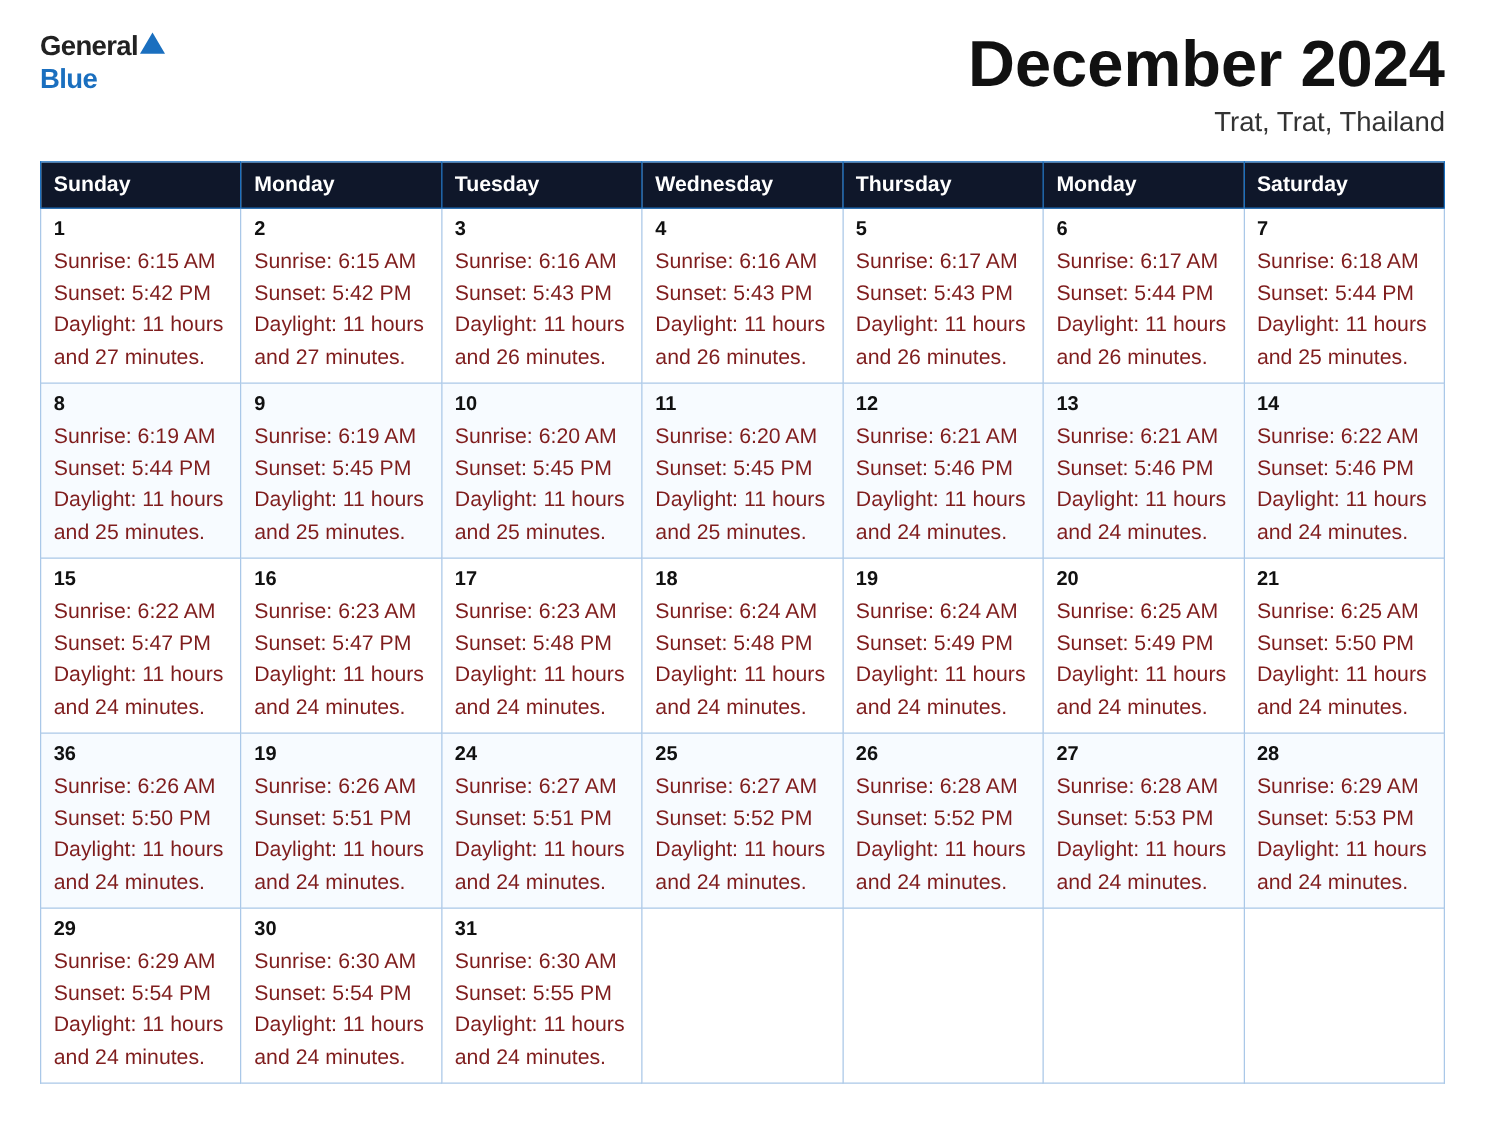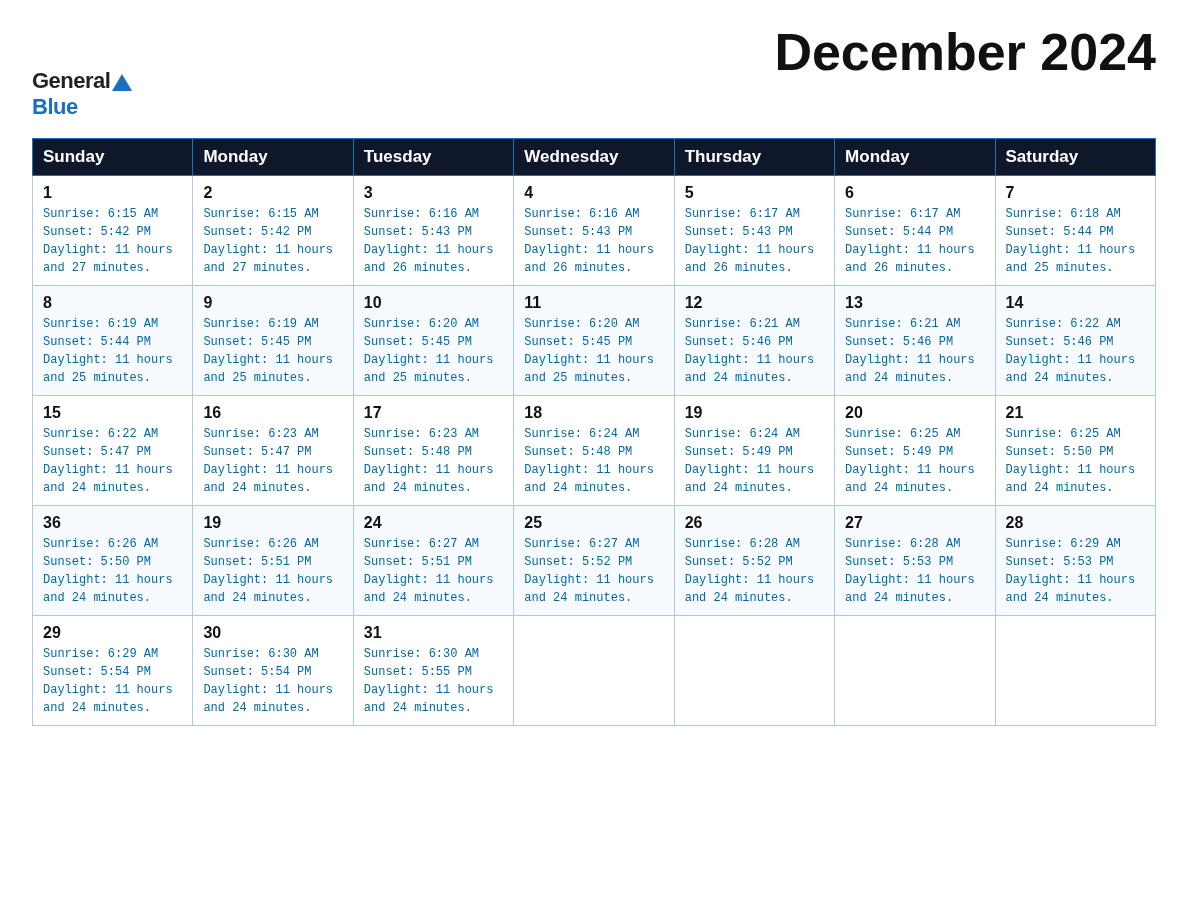--- a/index.html
+++ b/index.html
@@ -27,22 +27,21 @@
       font-weight: bold;
       color: #1a6fbf;
       letter-spacing: -0.5px;
     }
     .logo-wrapper {
       display: flex;
       flex-direction: column;
     }
     .logo-top-line {
       display: flex;
-      align-items: flex-end;
-      margin-top: 44px;
+      align-items: center;
     }
     .title-block {
       text-align: right;
     }
     .month-title {
       font-size: 52px;
       font-weight: bold;
       color: #111;
       line-height: 1.1;
     }
@@ -76,24 +75,23 @@
       background: #fff;
     }
     .day-num {
       font-size: 16px;
       font-weight: bold;
       color: #111;
       display: block;
       margin-bottom: 3px;
     }
     .day-info {
-      font-size: 12px;
-      color: #0369a1;
+      font-size: 17px;
+      color: #7f1d1d;
       line-height: 1.5;
-      font-family: Liberation Mono, monospace;
     }
     tbody tr:nth-child(even) td {
       background: #f7fbff;
     }
     tbody tr td:empty {
       background: #fff;
     }
     .logo-triangle {
       display: inline-block;
       width: 0;
@@ -115,20 +113,21 @@
     <div class="logo-top-line">
       <span class="logo-text-general">General</span>
       <span class="logo-triangle"></span>
     </div>
     <div>
       <span class="logo-text-blue">Blue</span>
     </div>
   </div>
   <div class="title-block">
     <div class="month-title">December 2024</div>
+    <div class="location-title">Trat, Trat, Thailand</div>
   </div>
 </div>
 
 <table class="calendar-table">
   <thead>
     <tr id="weekday-header">
         <th>Sunday</th>
         <th>Monday</th>
         <th>Tuesday</th>
         <th>Wednesday</th>

